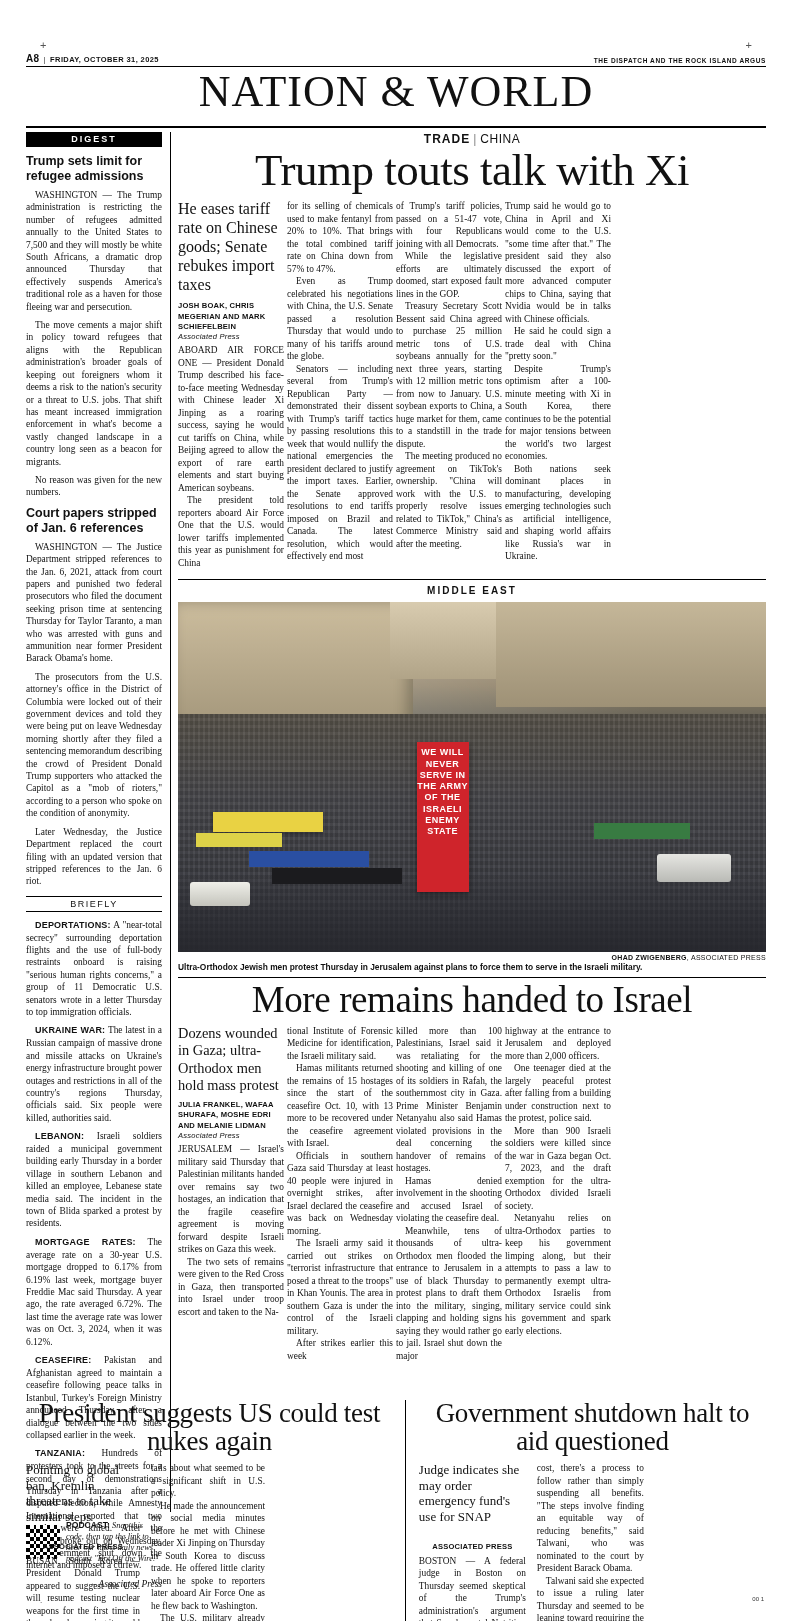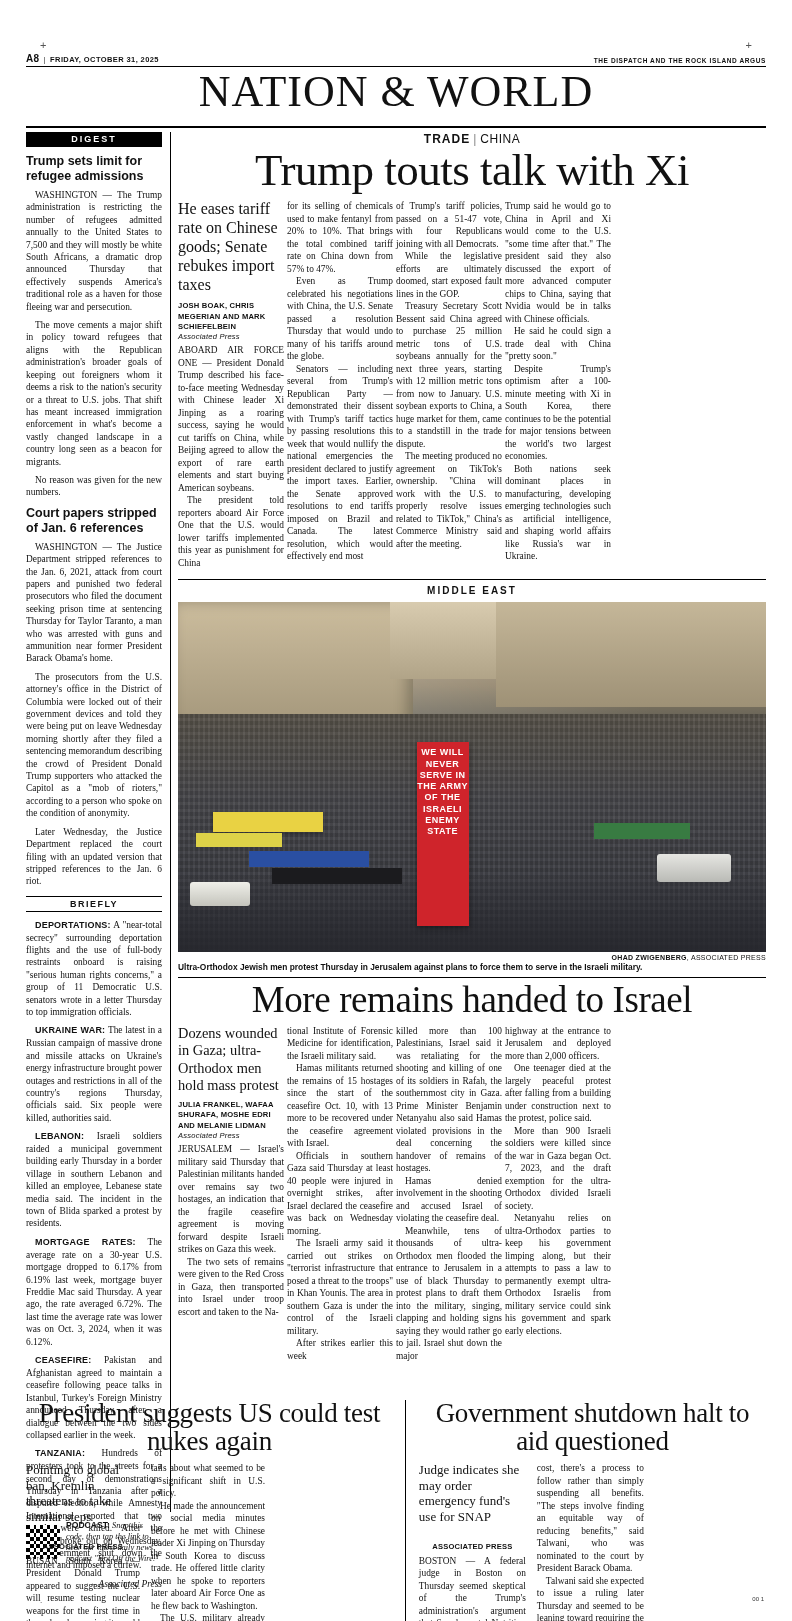--- a/index.html
+++ b/index.html
@@ -107,21 +107,21 @@
     font-size: 9.4px;
     line-height: 1.32;
     text-align: justify;
     margin: 0 0 6px;
     text-indent: 9px;
     hyphens: auto;
   }
   .briefly-head {
     text-align: center;
     font-family: "Liberation Sans", sans-serif;
-    font-weight: bold;
+    font-weight: normal;
     font-size: 9px;
     letter-spacing: 1.5px;
     border-top: 1px solid #000;
     border-bottom: 1px solid #000;
     padding: 2px 0;
     margin: 8px 0 7px;
   }
   .brief-item {
     font-size: 9.4px;
     line-height: 1.32;
@@ -244,21 +244,21 @@
   }
   .photo .street {
     position:absolute; left:0; right:0; bottom:0; height: 22%;
     background: linear-gradient(to bottom, rgba(60,60,66,.2), rgba(38,39,45,.9));
   }
   .photo .banner {
     position:absolute;
     left: 45%;
     top: 40%;
     width: 52px;
-    height: 184px;
+    height: 150px;
     background: #c9262c;
     transform: translateX(-50%);
     box-shadow: 0 2px 6px rgba(0,0,0,.4);
     color: #fff;
     font-family: "Liberation Sans", sans-serif;
     font-weight: bold;
     font-size: 9px;
     line-height: 1.25;
     text-align: center;
     padding-top: 5px;

